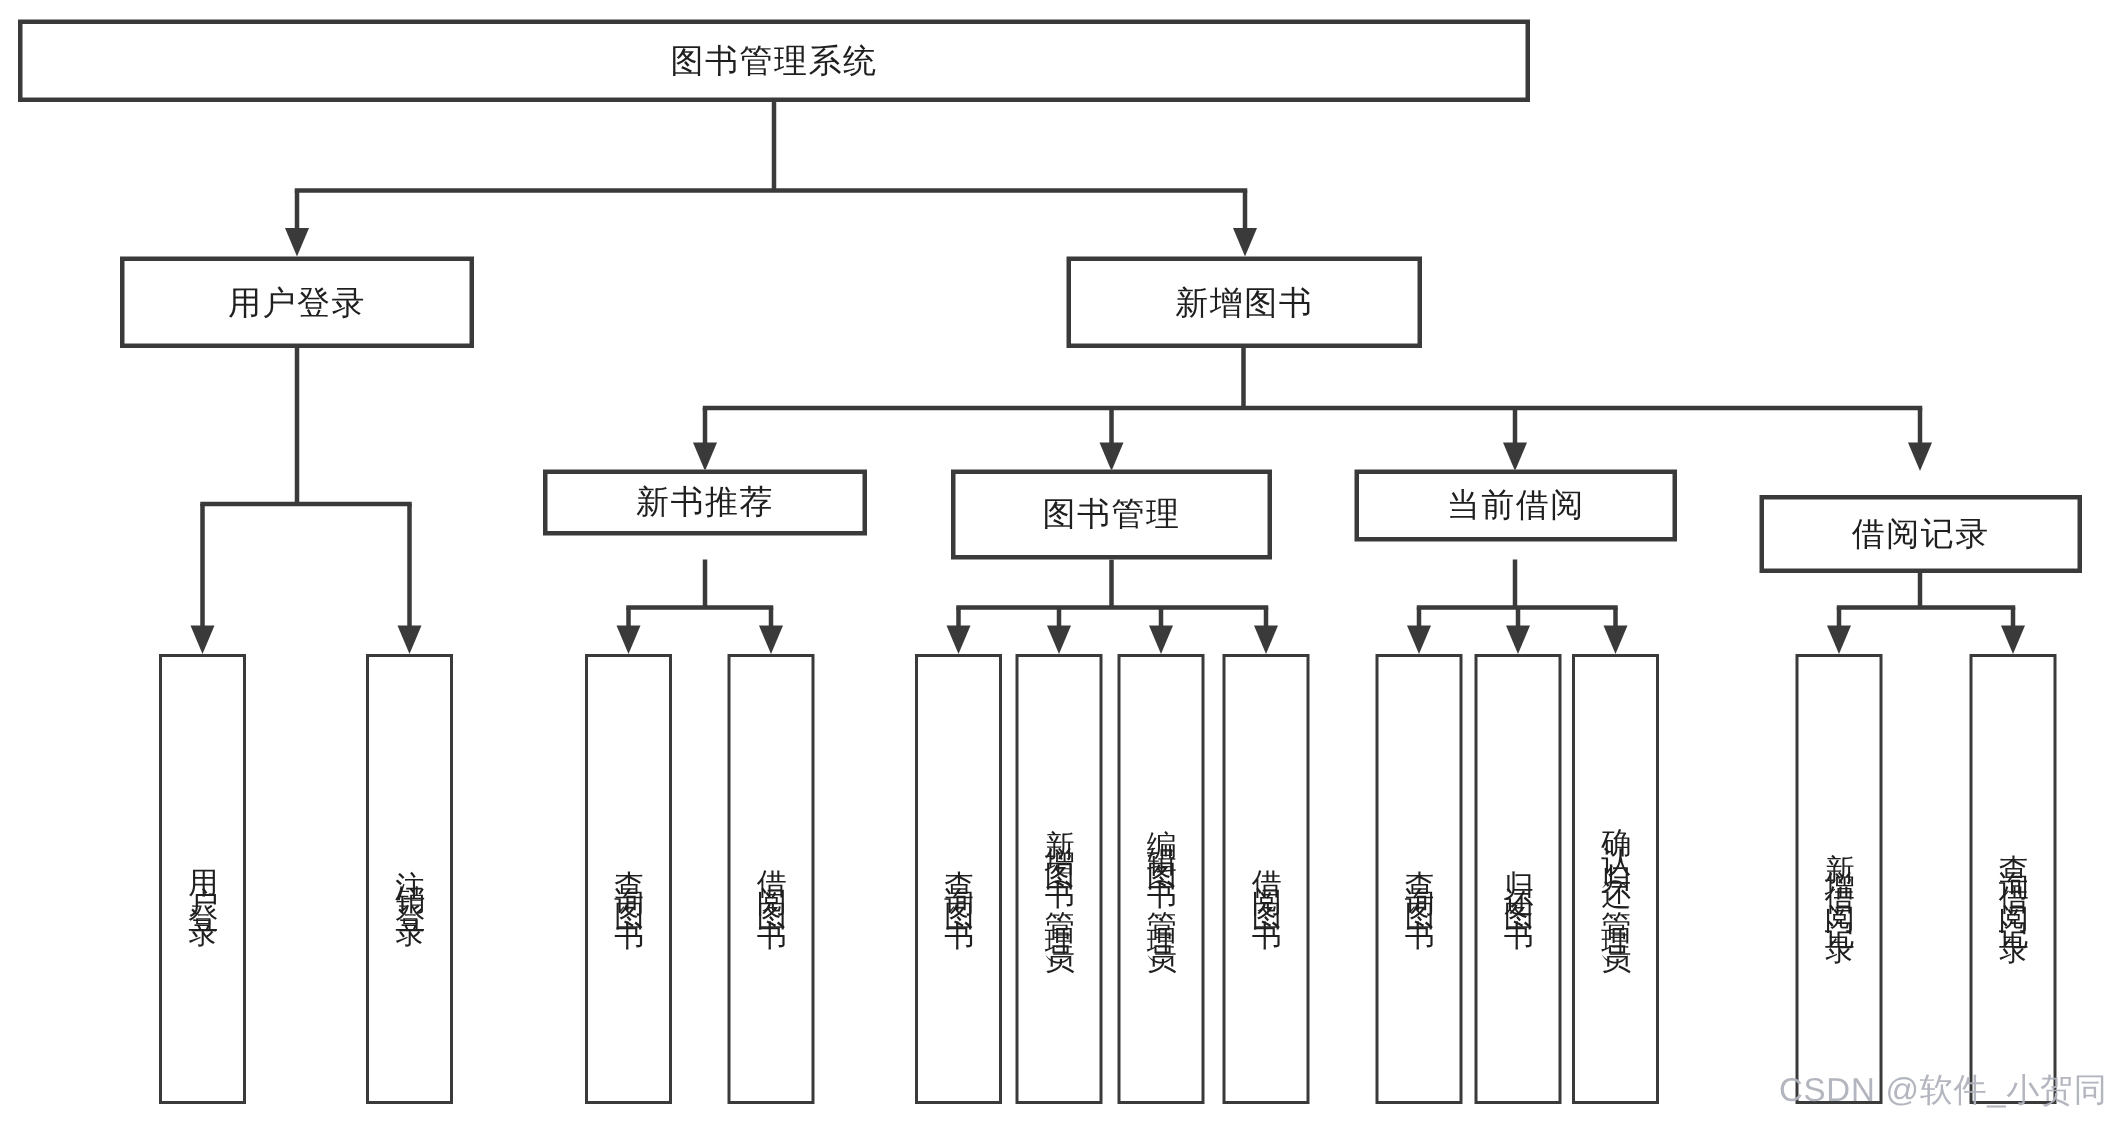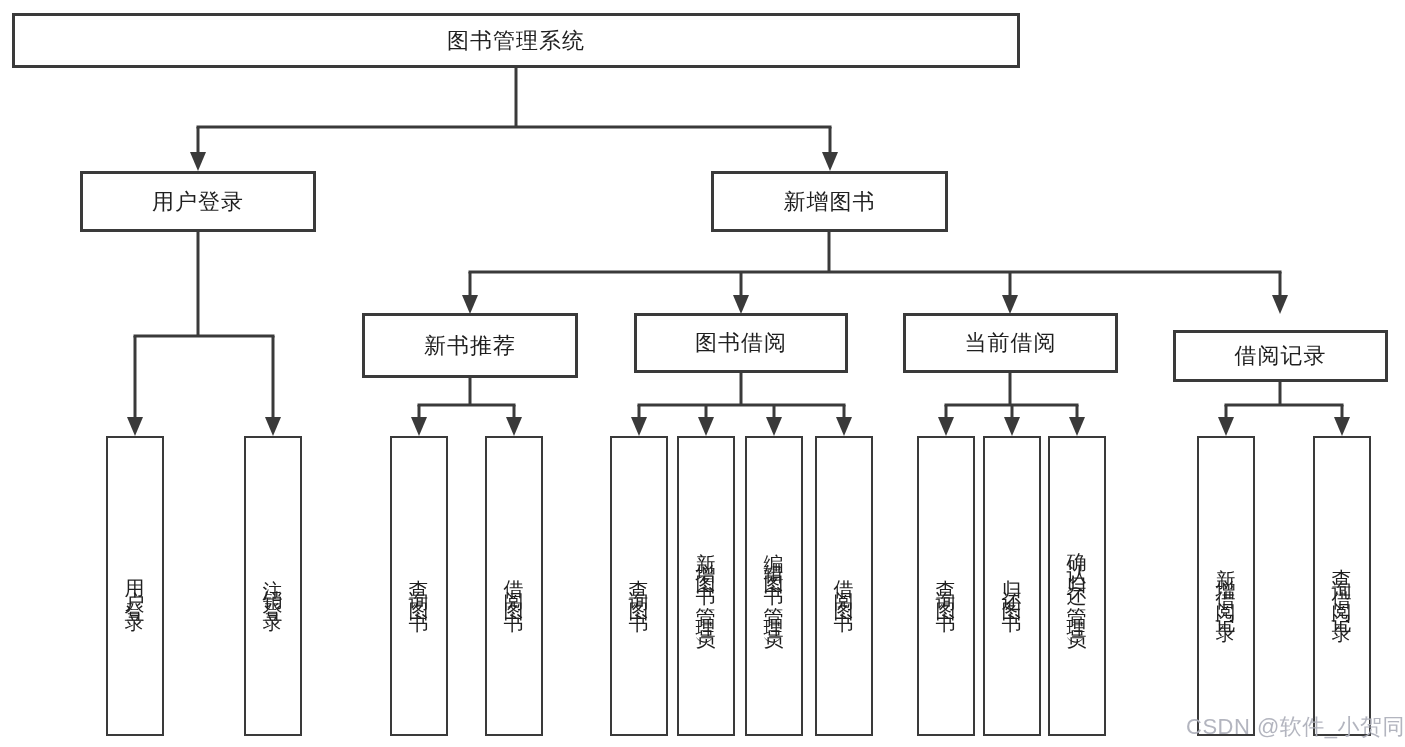--- a/index.html
+++ b/index.html
@@ -119,23 +119,23 @@
       <polygon points="1218,417 1234,417 1226,436"></polygon>
       <polygon points="1334,417 1350,417 1342,436"></polygon>
     </g>
   </svg>
 
   <div class="node" style="left:12px;top:13px;width:1008px;height:55px;">图书管理系统</div>
 
   <div class="node" style="left:80px;top:171px;width:236px;height:61px;">用户登录</div>
   <div class="node" style="left:711px;top:171px;width:237px;height:61px;">新增图书</div>
 
-  <div class="node" style="left:362px;top:313px;width:216px;height:65px;">新书推荐</div>
-  <div class="node" style="left:634px;top:313px;width:214px;height:60px;">图书借阅</div>
-  <div class="node" style="left:903px;top:313px;width:215px;height:60px;">当前借阅</div>
+  <div class="node" style="left:362px;top:313px;width:216px;height:44px;">新书推荐</div>
+  <div class="node" style="left:634px;top:313px;width:214px;height:60px;">图书管理</div>
+  <div class="node" style="left:903px;top:313px;width:215px;height:48px;">当前借阅</div>
   <div class="node" style="left:1173px;top:313px;width:215px;height:52px;margin-top:17px;">借阅记录</div>
 
   <div class="leaf" style="left:106px;">
     <span>用户登录</span>
   </div>
   <div class="leaf" style="left:244px;">
     <span>注销登录</span>
   </div>
 
   <div class="leaf" style="left:390px;">

